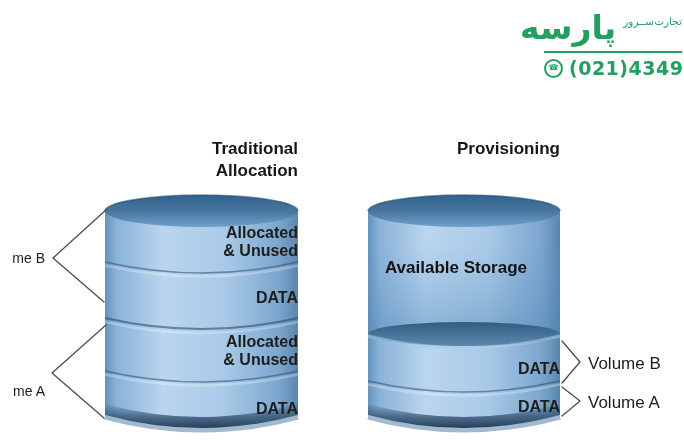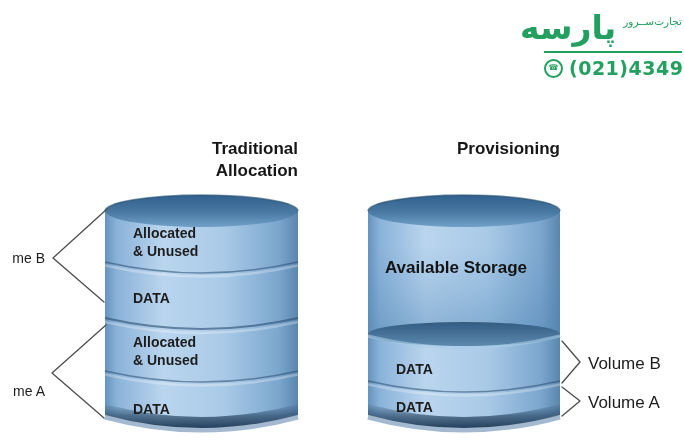--- a/index.html
+++ b/index.html
@@ -21,22 +21,22 @@
                 display:flex;align-items:center;justify-content:center;
                 font-size:8px;line-height:1;color:#23a05f;flex:0 0 auto;}
   .phone-num{font-family:"DejaVu Sans",sans-serif;font-size:19px;font-weight:bold;
              color:#23a05f;letter-spacing:0.5px;white-space:nowrap;}
 
   
   .title{position:absolute;top:138px;text-align:right;font-size:17px;font-weight:700;
          color:#161616;line-height:22px;}
   .title.left{left:105px;width:193px;}
   .title.right{left:368px;width:192px;}
-  .seg{position:absolute;text-align:left;font-size:14px;font-weight:600;
-       color:#1d1d1d;line-height:18px;padding-left:28px;}
+  .seg{position:absolute;text-align:right;font-size:16px;font-weight:600;
+       color:#1d1d1d;line-height:18px;}
   .seg.lc{left:105px;width:193px;}
   .seg.rc{left:368px;width:192px;}
   .avail{position:absolute;left:368px;width:176px;top:258px;text-align:center;
          font-size:17px;font-weight:600;color:#141414;}
   .side-label{position:absolute;font-size:14px;font-weight:400;color:#1d1d1d;white-space:nowrap;}
   .side-label.lb{left:0;width:45px;text-align:right;}
   .side-label.rb{left:588px;font-size:17px;}
 </style>
 </head>
 <body>

